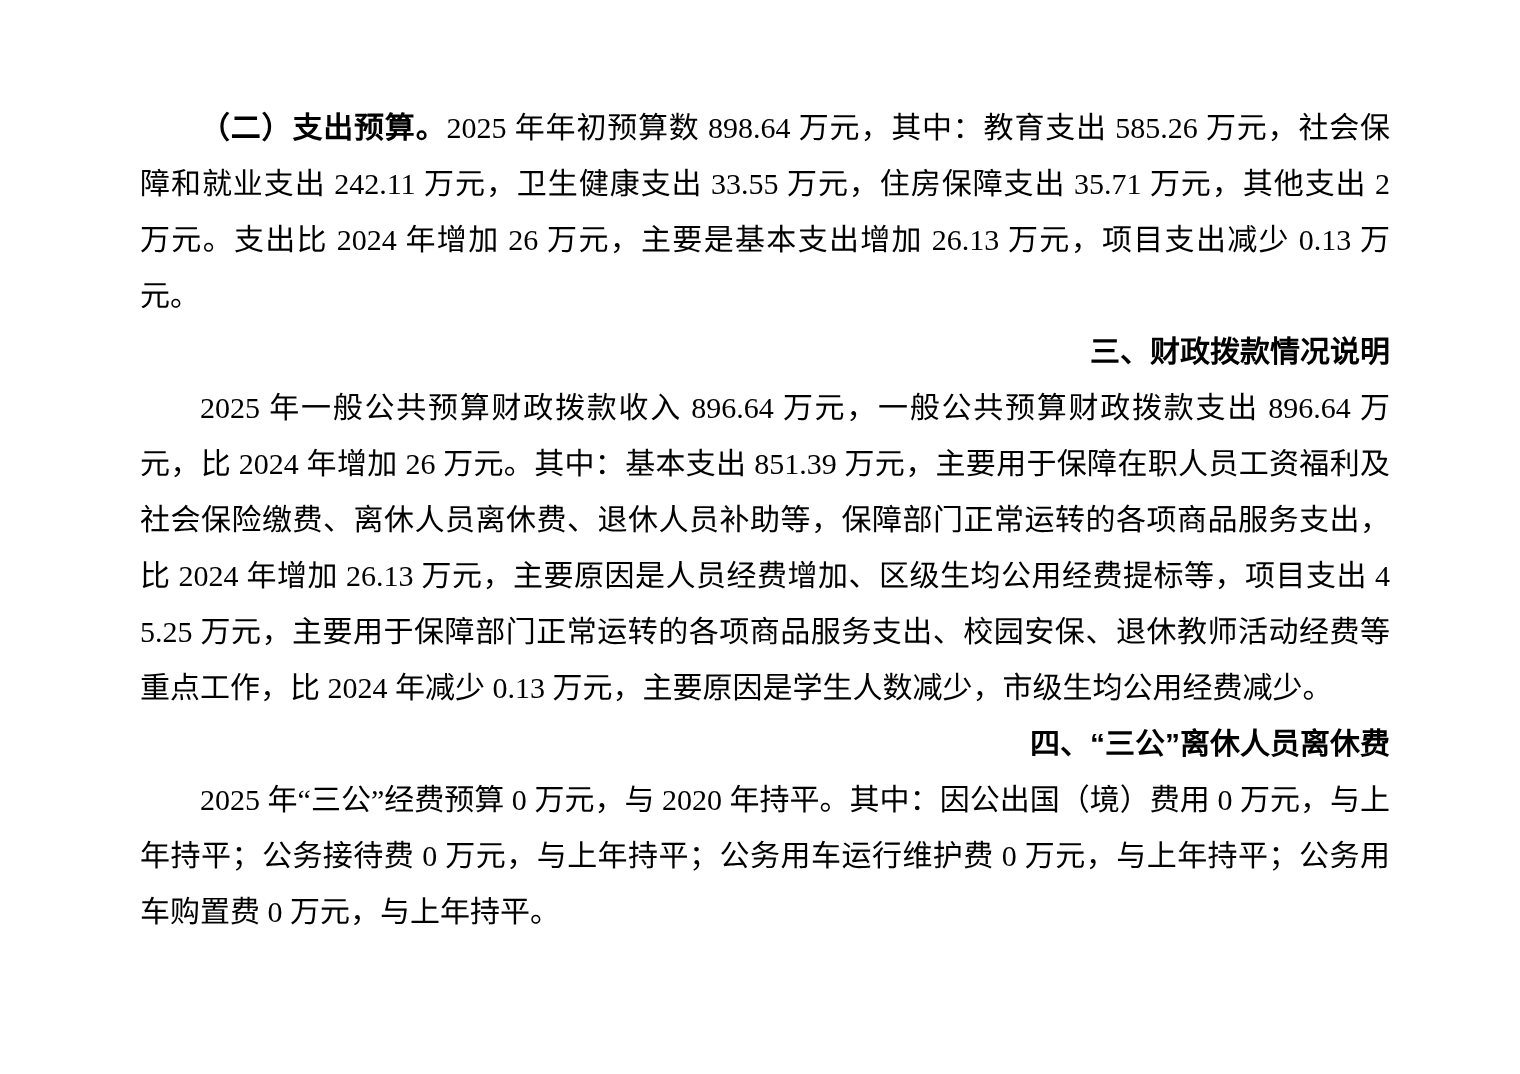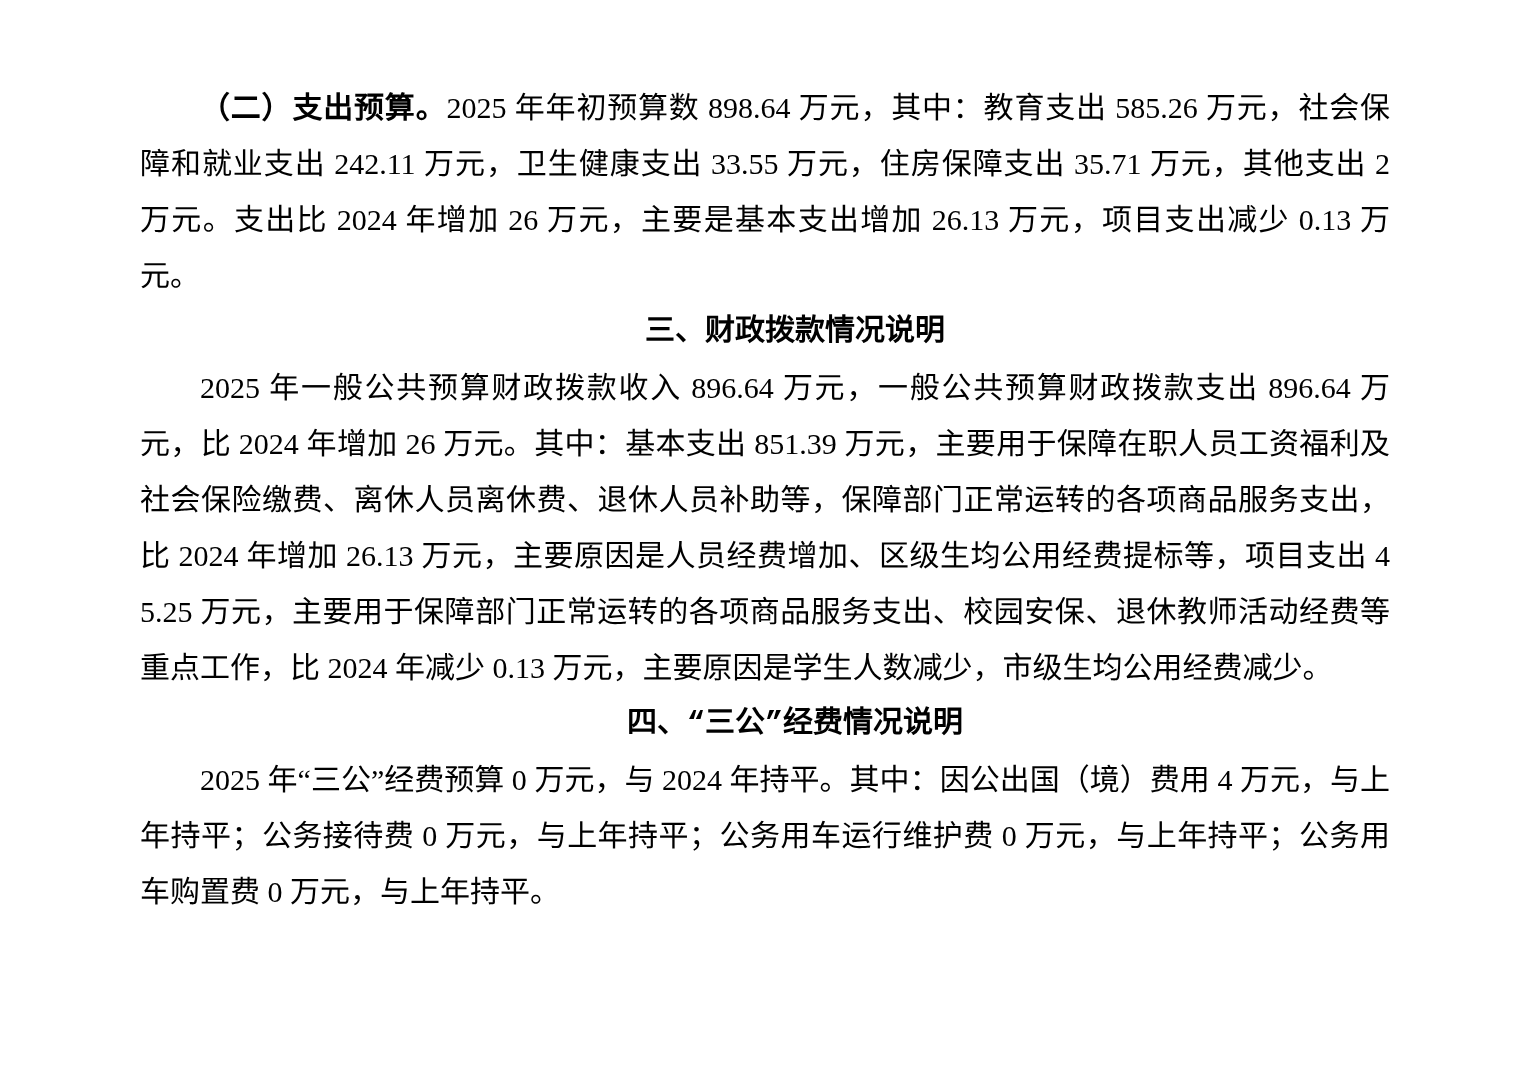--- a/index.html
+++ b/index.html
@@ -8,54 +8,54 @@
     background: #ffffff;
   }
   .page {
     position: relative;
     box-sizing: border-box;
     width: 1520px;
     height: 1074px;
     margin: 0 auto;
     background: #ffffff;
     color: #000000;
-    padding: 80px 130px 0 140px;
+    padding: 100px 130px 0 140px;
     font-family: "Liberation Serif", "DejaVu Serif", serif;
     font-size: 30px;
     overflow: hidden;
   }
   .para {
     margin: 0;
     text-indent: 2em;
     text-align: justify;
     text-justify: inter-character;
     line-height: 56px;
     word-break: break-all;
   }
   .para-lead {
     font-weight: 600;
   }
   .heading {
     margin: 0;
     text-indent: 2em;
-    text-align: center;
+    text-align: right;
     line-height: 56px;
-    font-family: Liberation Mono, monospace;
+    font-family: Liberation Sans, sans-serif;
     font-weight: bold;
   }
 </style>
 </head>
 <body>
 
 <div class="page">
 
   <p class="para"><span class="para-lead">（二）支出预算。</span><span>2025 年年初预算数 898.64 万元，其中：教育支出 585.26 万元，社会保障和就业支出 242.11 万元，卫生健康支出 33.55 万元，住房保障支出 35.71 万元，其他支出 2 万元。支出比 2024 年增加 26 万元，主要是基本支出增加 26.13 万元，项目支出减少 0.13 万元。</span></p>
 
   <p class="heading">三、财政拨款情况说明</p>
 
   <p class="para">2025 年一般公共预算财政拨款收入 896.64 万元，一般公共预算财政拨款支出 896.64 万元，比 2024 年增加 26 万元。其中：基本支出 851.39 万元，主要用于保障在职人员工资福利及社会保险缴费、离休人员离休费、退休人员补助等，保障部门正常运转的各项商品服务支出，比 2024 年增加 26.13 万元，主要原因是人员经费增加、区级生均公用经费提标等，项目支出 45.25 万元，主要用于保障部门正常运转的各项商品服务支出、校园安保、退休教师活动经费等重点工作，比 2024 年减少 0.13 万元，主要原因是学生人数减少，市级生均公用经费减少。</p>
 
 
-  <p class="heading">四、“三公”经费情况说明</p>
+  <p class="heading">四、“三公”离休人员离休费</p>
 
-  <p class="para">2025 年“三公”经费预算 0 万元，与 2024 年持平。其中：因公出国（境）费用 4 万元，与上年持平；公务接待费 0 万元，与上年持平；公务用车运行维护费 0 万元，与上年持平；公务用车购置费 0 万元，与上年持平。</p>
+  <p class="para">2025 年“三公”经费预算 0 万元，与 2020 年持平。其中：因公出国（境）费用 0 万元，与上年持平；公务接待费 0 万元，与上年持平；公务用车运行维护费 0 万元，与上年持平；公务用车购置费 0 万元，与上年持平。</p>
 
 </div>
 
 </body></html>

